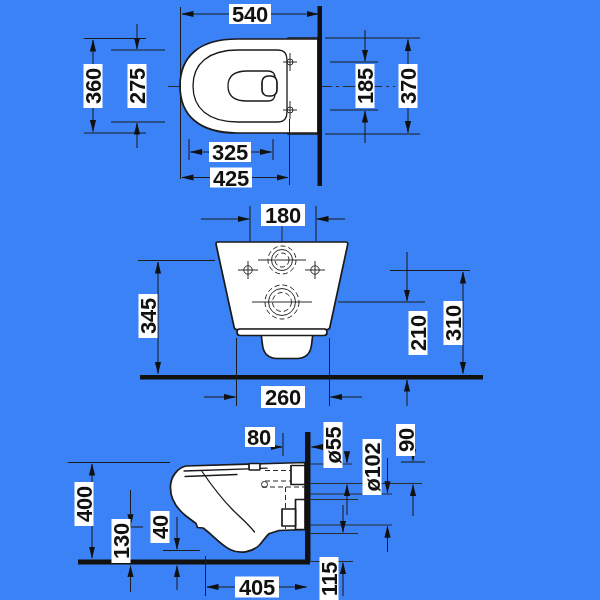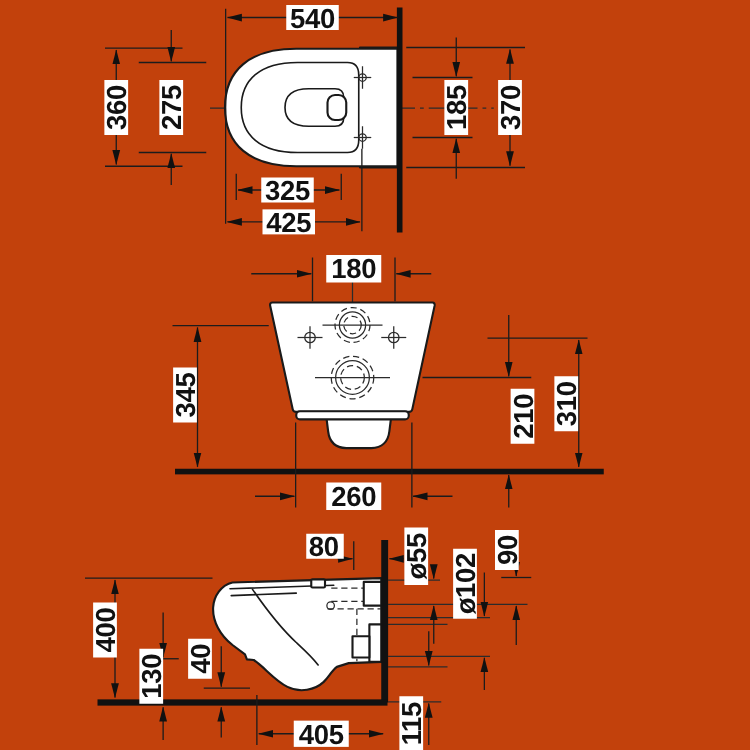--- a/index.html
+++ b/index.html
@@ -1,16 +1,16 @@
 <!DOCTYPE html>
 <html><head>
 <meta charset="utf-8">
 <style>
   html,body{margin:0;padding:0;background:#ffffff;}
-  .stage{width:600px;height:600px;background:#c2410c;position:relative;font-family:"Liberation Sans",sans-serif;}
+  .stage{width:600px;height:600px;background:#3b82f6;position:relative;font-family:"Liberation Sans",sans-serif;}
   svg{display:block;}
   .geo{stroke:#1a1a1a;stroke-width:1.7;fill:#ffffff;stroke-linejoin:round;stroke-linecap:round;}
   .geo2{stroke:#1a1a1a;stroke-width:1.3;fill:none;stroke-linecap:round;}
   .thin{stroke:#2b2b2b;stroke-width:1;fill:none;}
   .dash{stroke:#2b2b2b;stroke-width:1;fill:none;stroke-dasharray:5 3;}
   .cdash{stroke:#2b2b2b;stroke-width:1;fill:none;stroke-dasharray:14 4 3 4;}
   .dimline{stroke:#1c1c1c;stroke-width:1.05;fill:none;}
   .solid{fill:#111111;stroke:none;}
   .dimtext{font-family:"Liberation Sans",sans-serif;font-weight:bold;font-size:22px;fill:#111;letter-spacing:-0.3px;}
   .bg{fill:#ffffff;stroke:none;}

